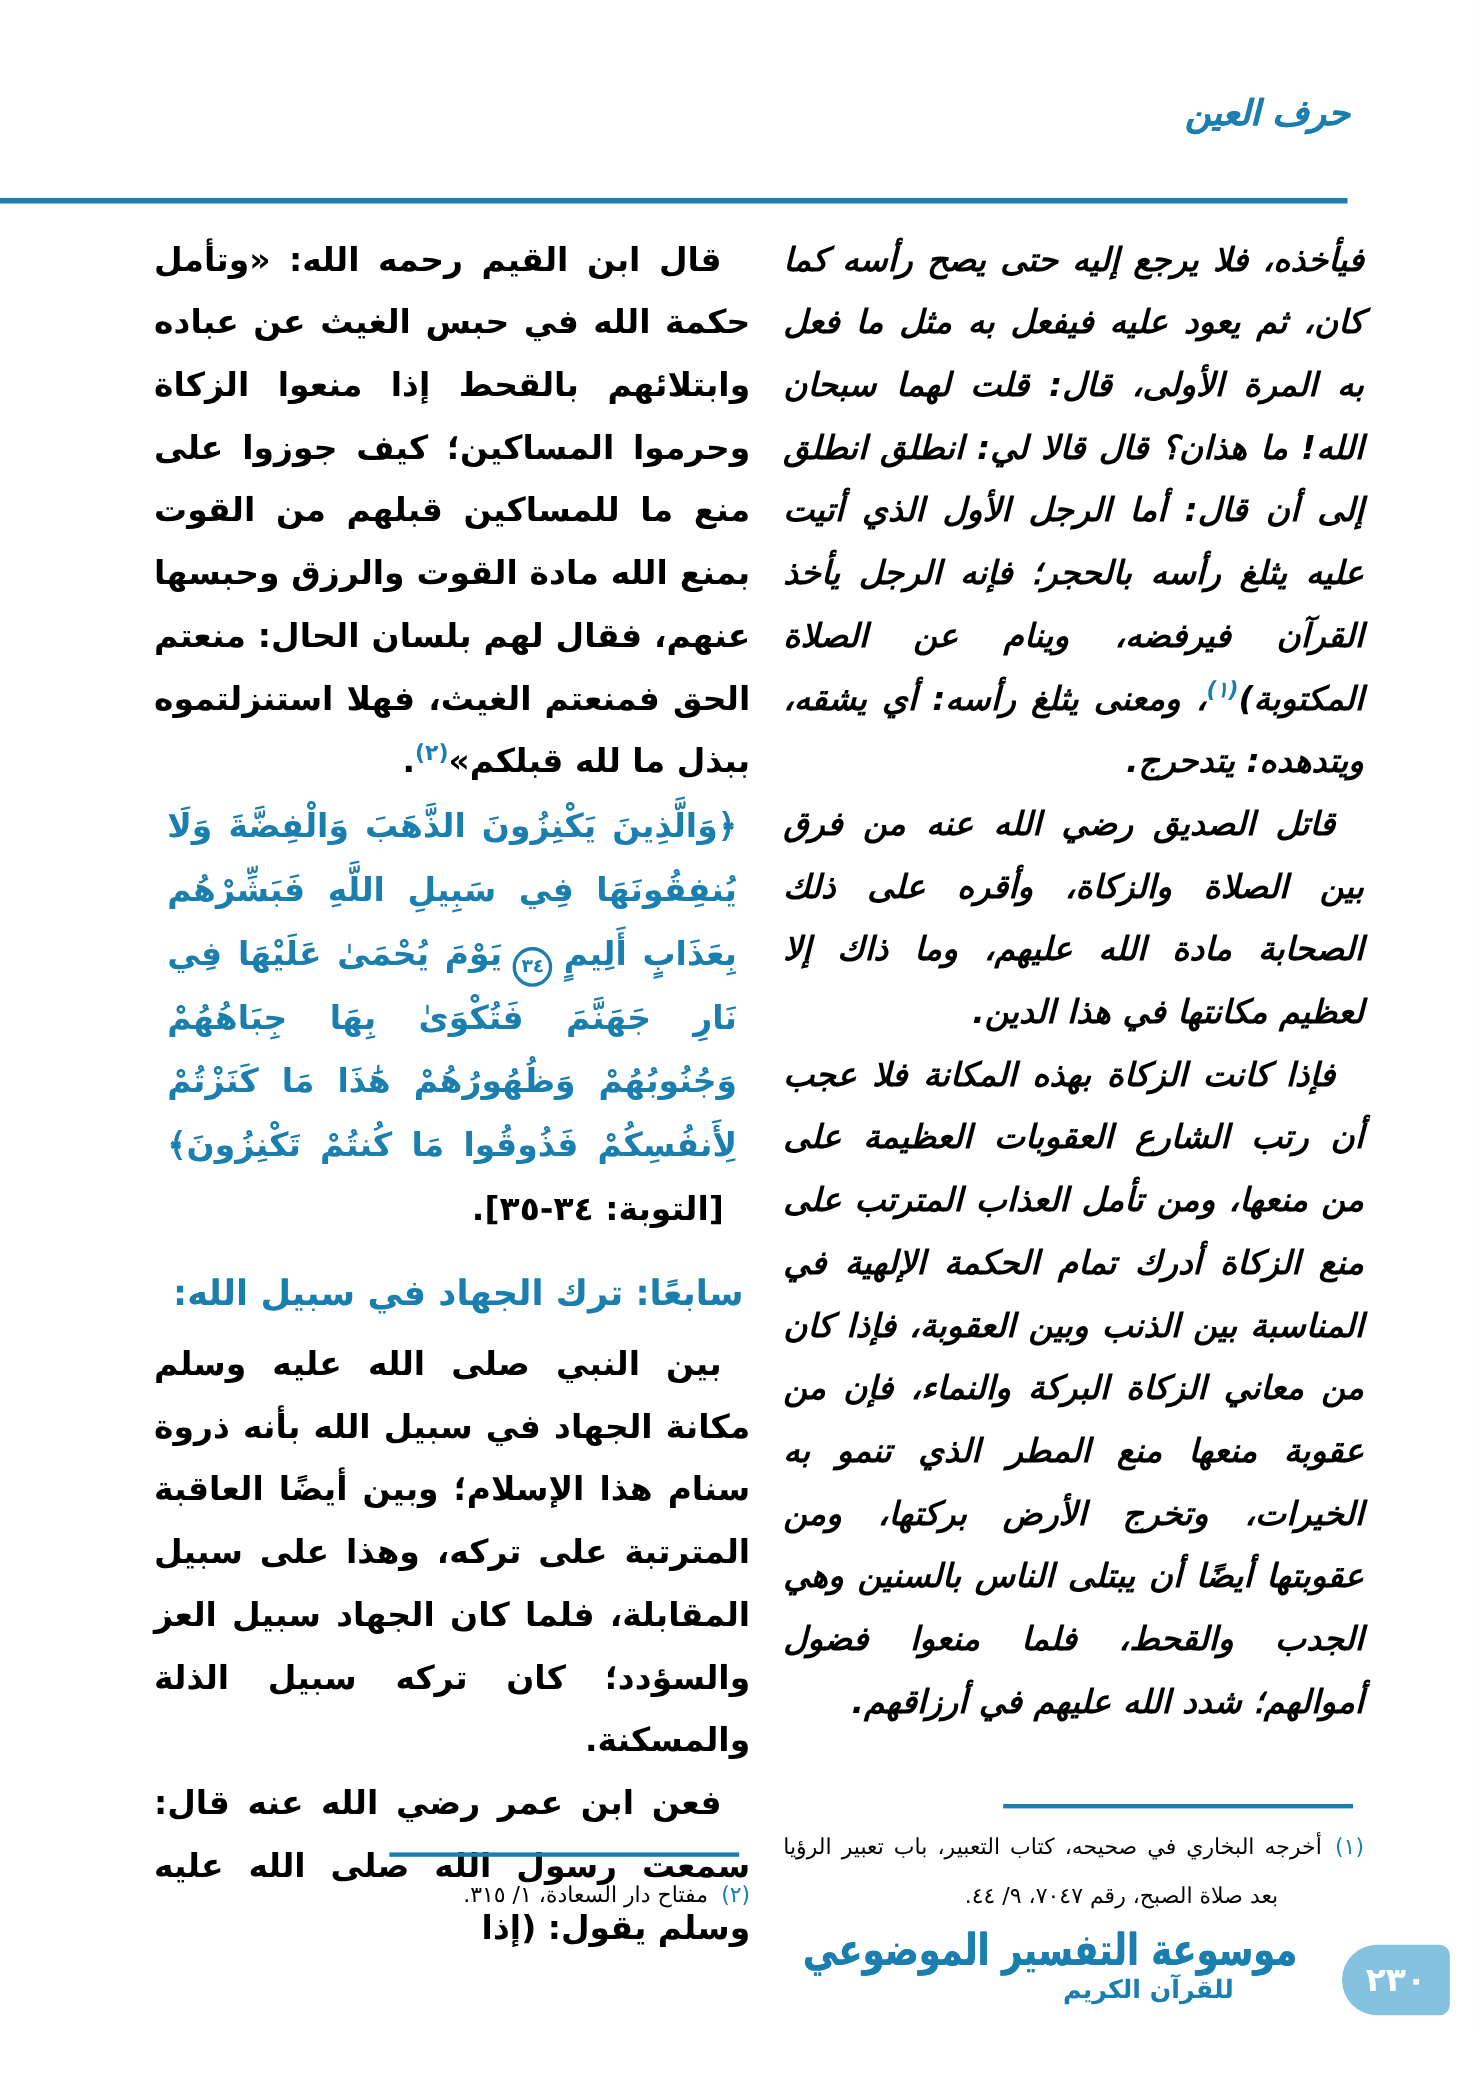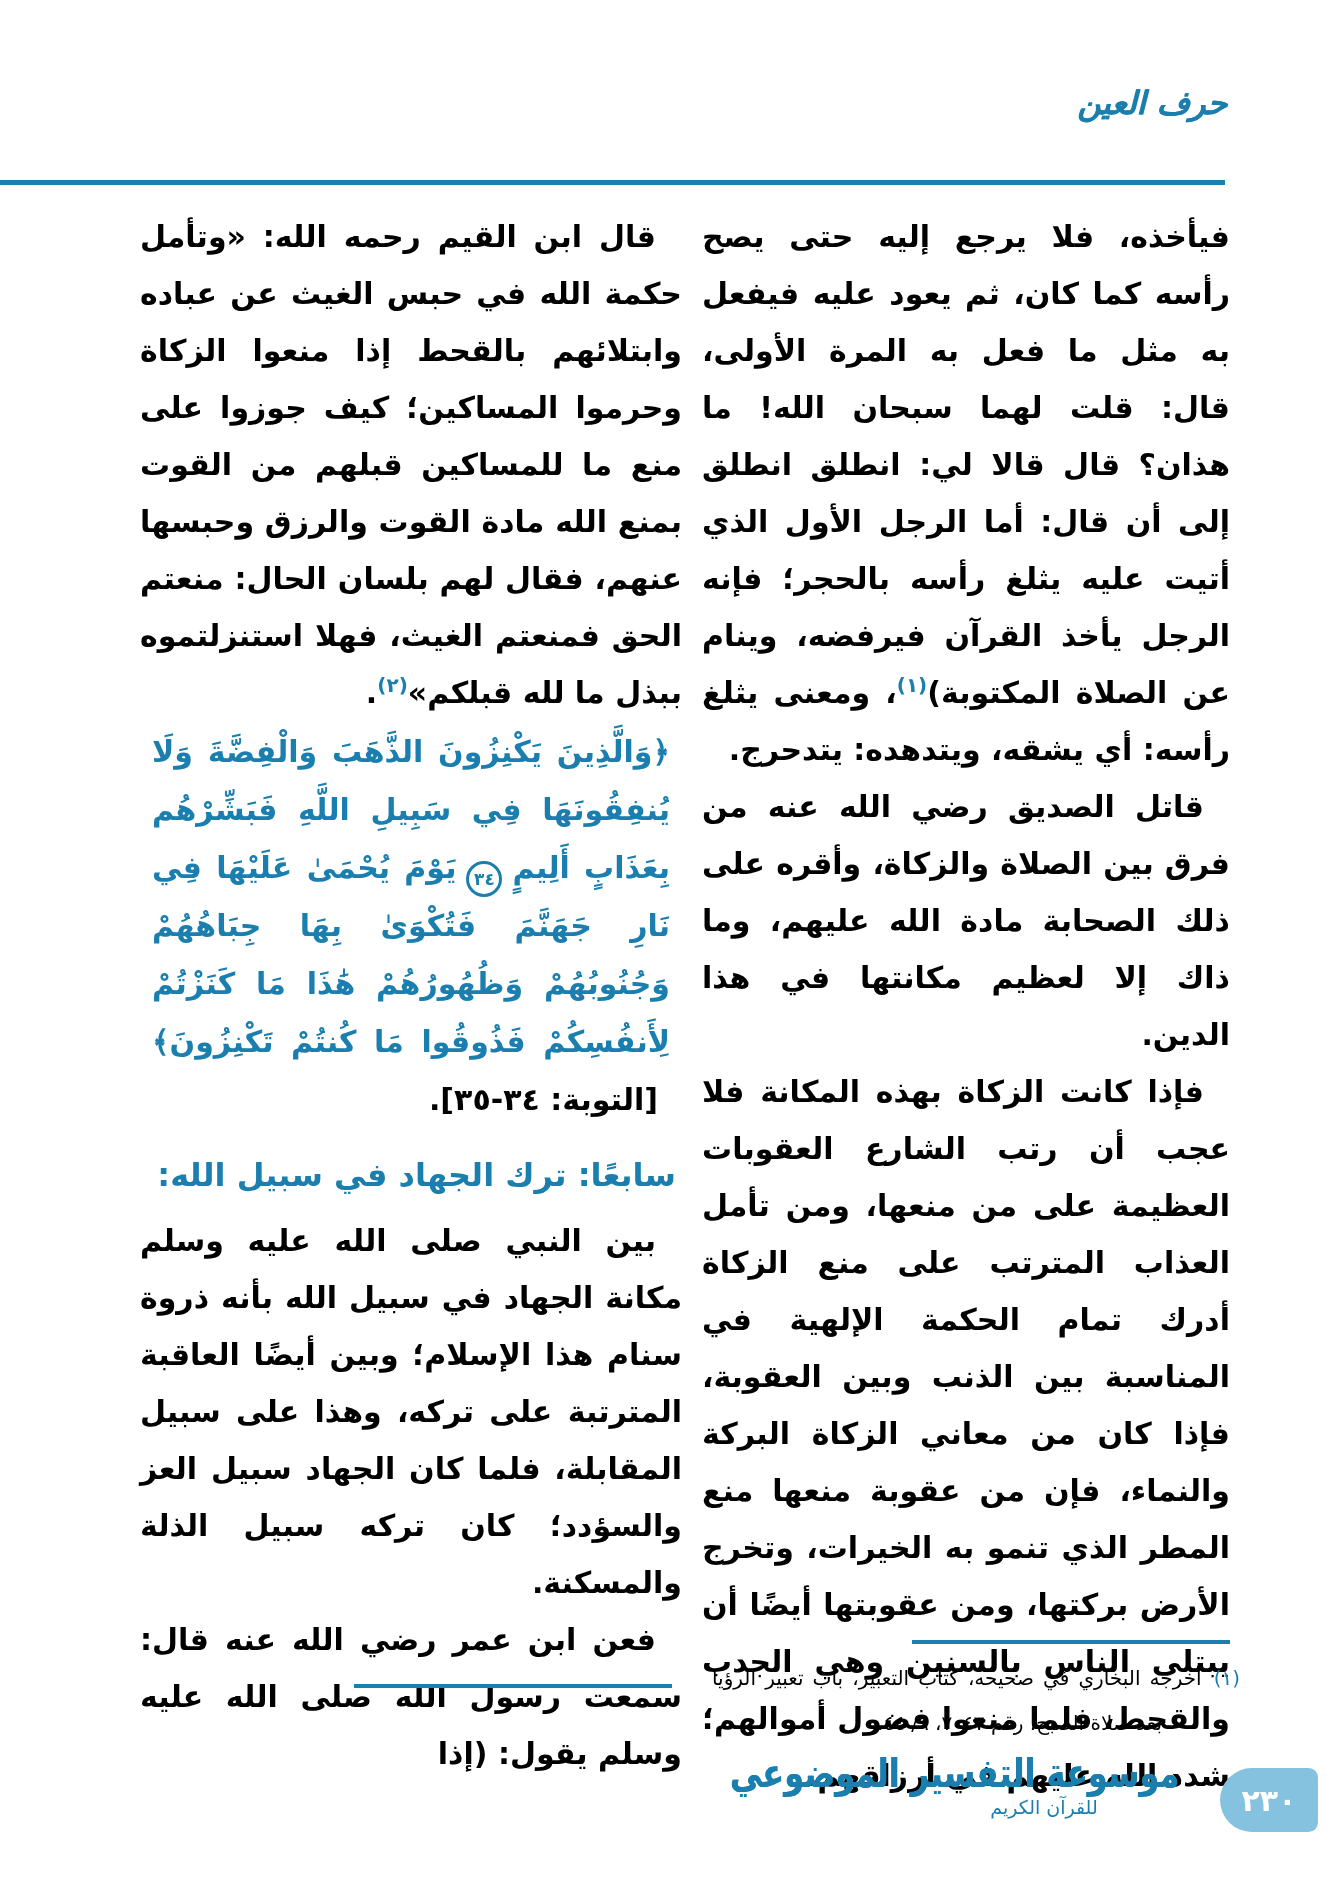--- a/index.html
+++ b/index.html
@@ -29,21 +29,21 @@
     width:1225px; height:5px;
     background: var(--accent);
   }
   
   .col {
     position:absolute; top:208px;
     text-align:justify;
     font-size:30px; font-weight:bold;
     line-height:57px;
   }
-  .col-right { right:109px;  width:528px; }
+  .col-right { right:99px;  width:528px;font-style:italic; }
   .col-left  { left:140px;  width:542px; }
   .col p { margin:0; text-indent:26px; }
   .col p.no-indent { text-indent:0; }
   .col h2 {
     color: var(--accent);
     font-size:32px; font-weight:bold;
     line-height:57px;
     margin:18px 0 8px; text-indent:6px;
   }
   .fn-ref {
@@ -81,21 +81,21 @@
   .logo {
     position:absolute; top:1754px; right:160px; width:270px;
     text-align:center; color:var(--accent);
   }
   .logo-line1 {
     font-size:32px; font-weight:bold; white-space:nowrap;
     letter-spacing:-2px;
     transform:scaleY(1.25);
     text-shadow:.5px 0 currentColor;
   }
-  .logo-line2 { font-size:19px; font-weight:normal; margin-top:4px; }
+  .logo-line2 { font-size:23px; font-weight:bold; margin-top:4px; }
   .page-badge {
     position:absolute; top:1768px; right:21px;
     width:98px; height:64px;
     background: var(--badge);
     border-radius: 34px 10px 10px 34px;
     display:flex; align-items:center; justify-content:center;
     color:#fff; font-size:30px; font-weight:bold;
   }
 </style>
 </head>
@@ -122,20 +122,21 @@
     <p>فعن ابن عمر رضي الله عنه قال: سمعت رسول الله صلى الله عليه وسلم يقول: (إذا</p>
   </div>
 
   <div class="footnote fn-right">
     <div class="fn-rule"></div>
     <div class="fn-text"><span class="fn-num">(١)</span><span>أخرجه البخاري في صحيحه، كتاب التعبير، باب تعبير الرؤيا بعد صلاة الصبح، رقم ٧٠٤٧، ٩/ ٤٤.</span></div>
   </div>
 
   <div class="footnote fn-left">
     <div class="fn-rule"></div>
+    <div class="fn-text"><span class="fn-num">(٢)</span><span>مفتاح دار السعادة، ١/ ٣١٥.</span></div>
   </div>
 
   <div class="logo">
     <div class="logo-line1">موسوعة التفسير الموضوعي</div>
     <div class="logo-line2">للقرآن الكريم</div>
   </div>
   <div class="page-badge">
     <span>٢٣٠</span>
   </div>
 

